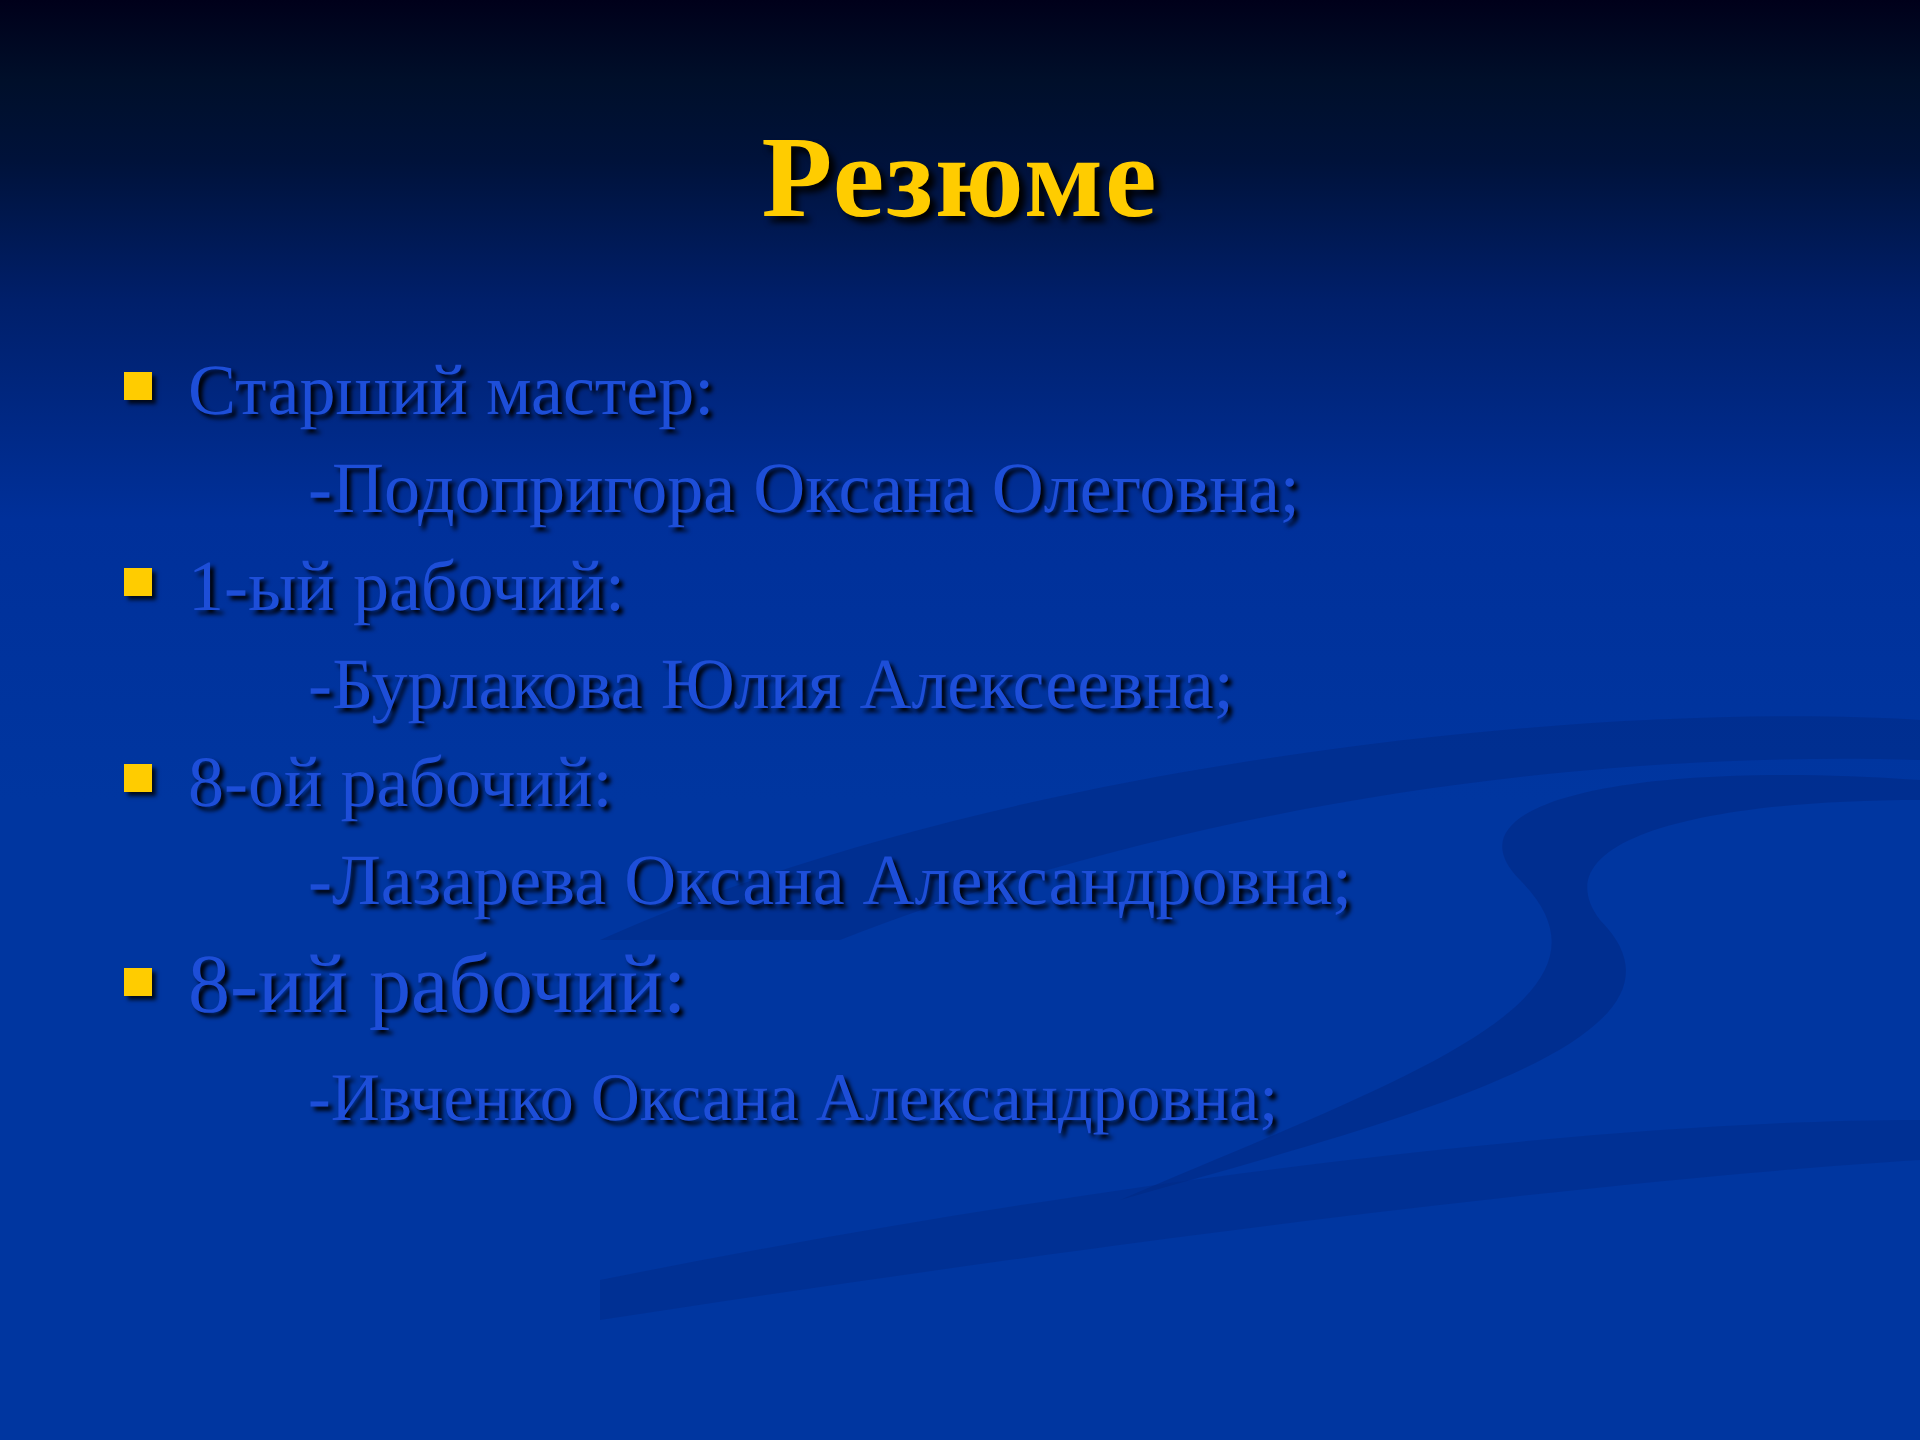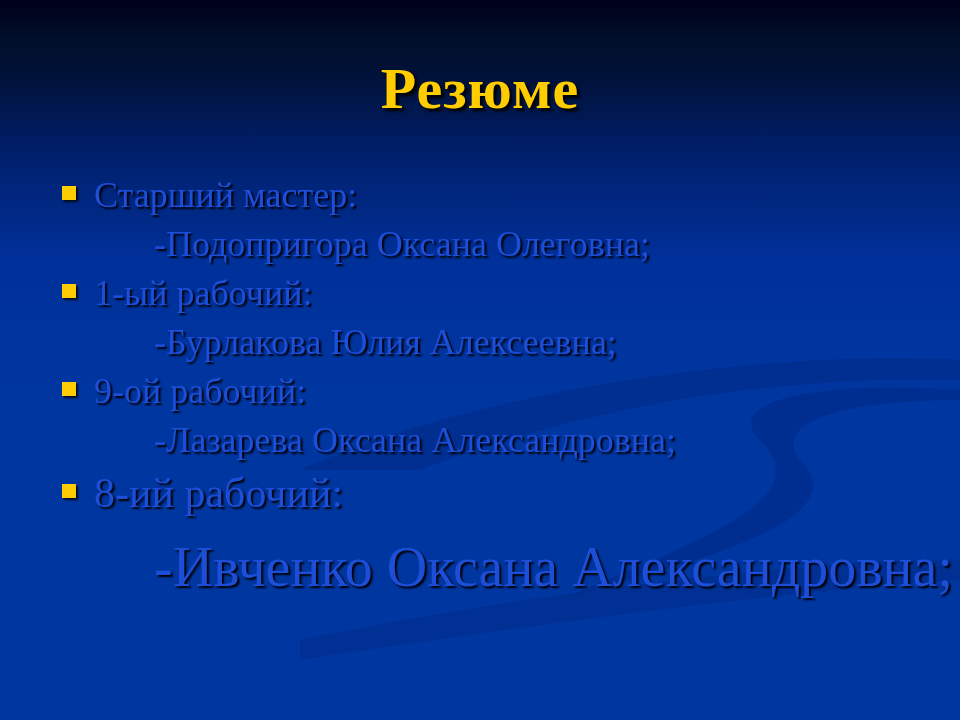--- a/index.html
+++ b/index.html
@@ -17,21 +17,21 @@
   }
   .list { position:absolute; left:60px; top:172px; }
   .item { position:relative; color:#1d4ed8; text-shadow: 2px 2px 2px #000; }
   .bullet {
     position:absolute; left:2px; width:14px; height:14px; background:#ffcc00;
     box-shadow: 2px 2px 2px rgba(0,0,0,0.8);
   }
   .head { padding-left:34px; font-size:36px; line-height:46px; }
   .sub { padding-left:94px; font-size:36px; line-height:52px; }
   .item.big .head { font-size:42px; line-height:54px; }
-  .item.big .sub { font-size:56px; line-height:60px;margin-top:17px; }
+  .item.big .sub { font-size:34px; line-height:60px; }
 </style>
 </head>
 <body>
 
 <svg class="swoosh" viewBox="0 0 960 720">
   <path d="M300 470 C 500 380, 800 350, 960 360 L 960 380 C 800 375, 600 400, 420 470 Z" fill="#002a85" opacity="0.55"></path>
   <path d="M760 440 C 720 400, 820 380, 960 390 L 960 400 C 850 400, 770 420, 800 460 C 860 520, 700 560, 560 600 C 700 540, 820 500, 760 440 Z" fill="#002a85" opacity="0.6"></path>
   <path d="M300 640 C 550 590, 800 560, 960 560 L 960 580 C 800 590, 560 620, 300 660 Z" fill="#002a85" opacity="0.45"></path>
 </svg>
 
@@ -48,21 +48,21 @@
   <div class="item">
     <div class="head">
       <span class="bullet" style="top:14px"></span>
       <span>1-ый рабочий:</span>
     </div>
     <div class="sub">-Бурлакова Юлия Алексеевна;</div>
   </div>
   <div class="item">
     <div class="head">
       <span class="bullet" style="top:14px"></span>
-      <span>9-ой рабочий:</span>
+      <span>8-ой рабочий:</span>
     </div>
     <div class="sub">-Лазарева Оксана Александровна;</div>
   </div>
   <div class="item big">
     <div class="head">
       <span class="bullet" style="top:18px"></span>
       <span>8-ий рабочий:</span>
     </div>
     <div class="sub">-Ивченко Оксана Александровна;</div>
   </div>

